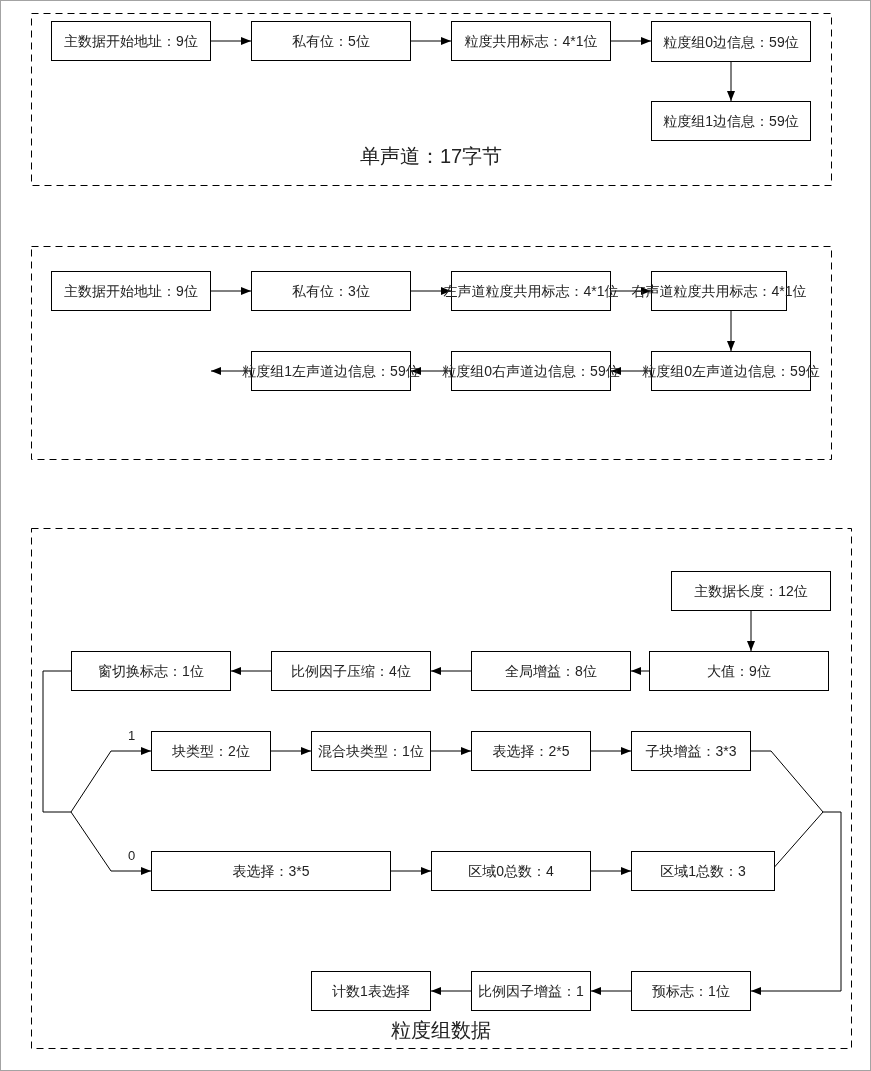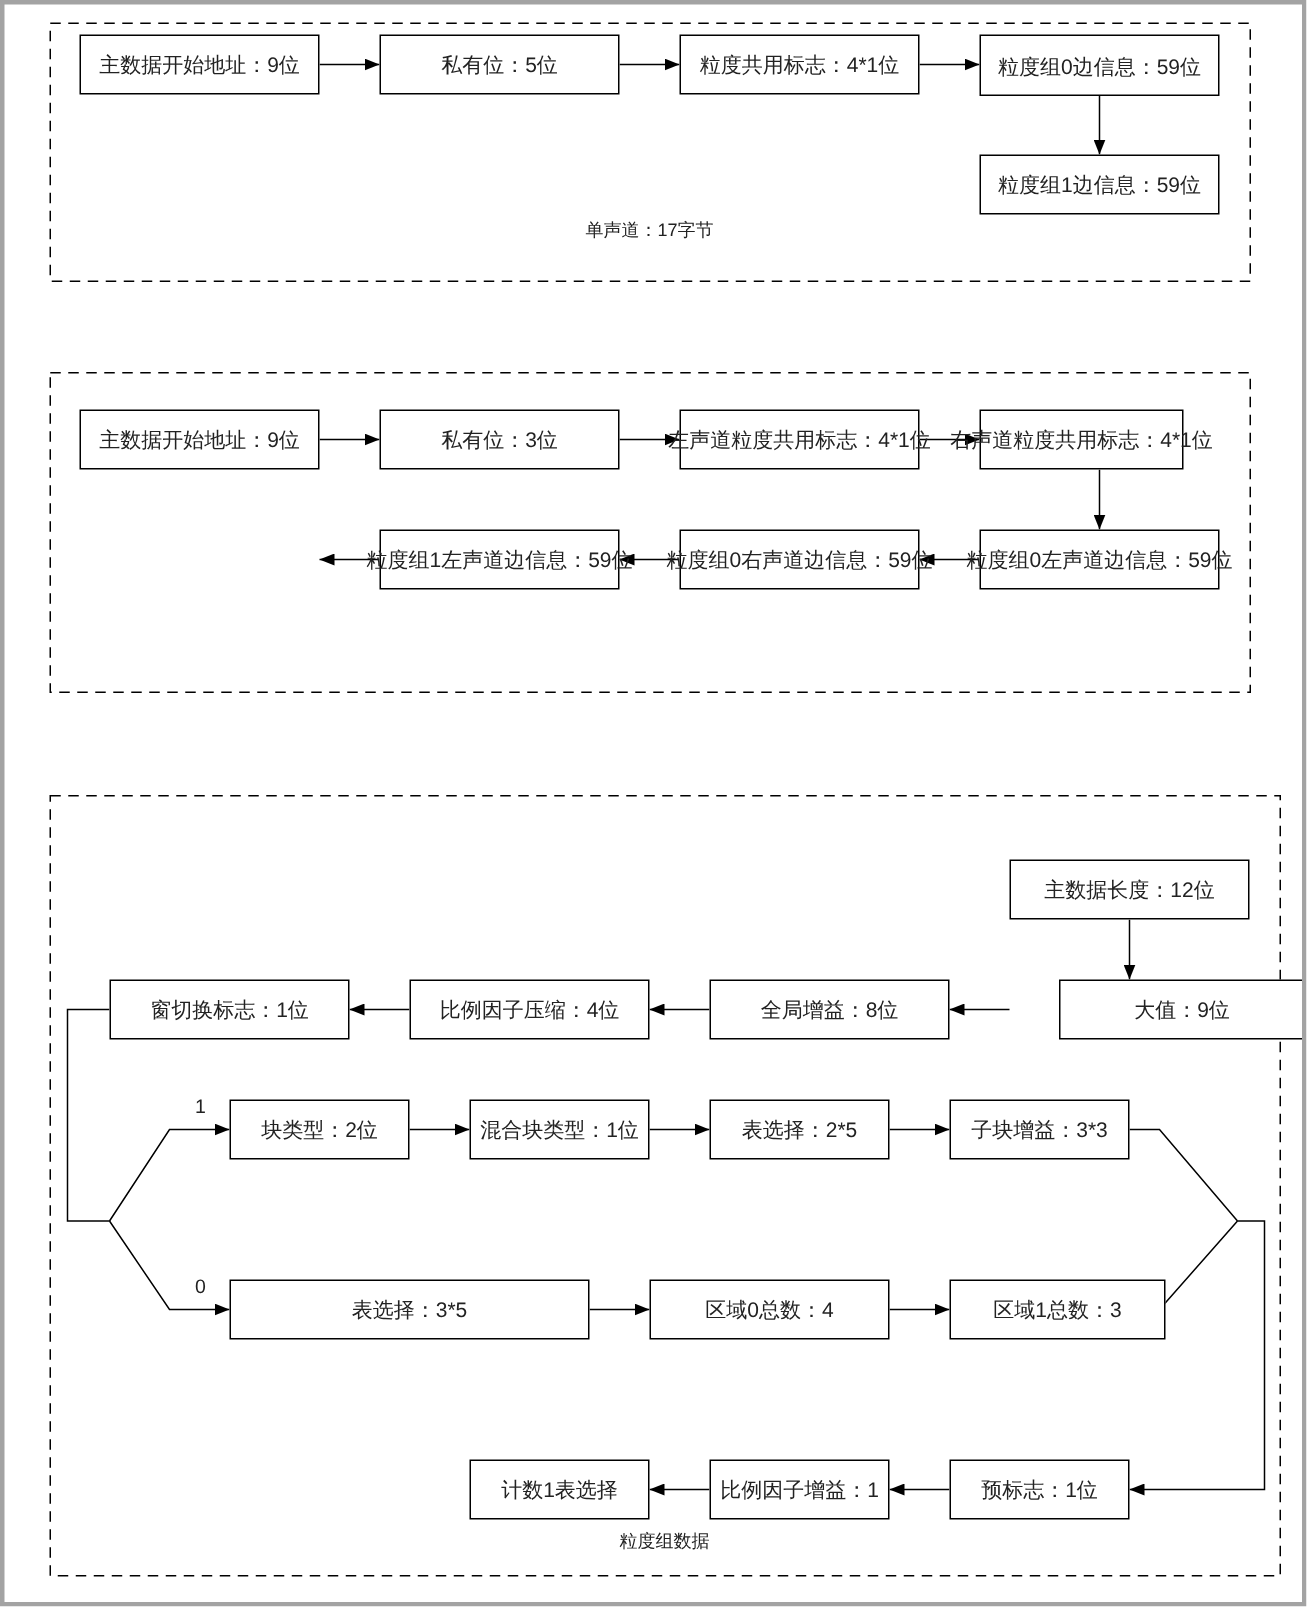--- a/index.html
+++ b/index.html
@@ -1,40 +1,40 @@
 <!DOCTYPE html>
 <html><head>
 <meta charset="utf-8">
 <style>
   html,body{margin:0;padding:0;background:#fff;}
   .canvas{
     position:relative;
     width:871px;height:1071px;
     background:#ffffff;
-    border:3px solid #a3a3a3;
+    border:1px solid #a3a3a3;
     box-sizing:border-box;
     font-family:"Liberation Sans","DejaVu Sans",sans-serif;
     color:#222;
     overflow:hidden;
   }
   .wires{position:absolute;left:0;top:0;width:871px;height:1071px;pointer-events:none;}
   .box{
     position:absolute;
     box-sizing:border-box;
     border:1px solid #000;
     background:#fff;
     display:flex;align-items:center;justify-content:center;
     font-size:14px;line-height:1;
     white-space:nowrap;
     z-index:2;
   }
   .sec-label{
     position:absolute;
     text-align:center;
-    font-size:12px;
+    font-size:20px;
     z-index:2;
   }
   .branch-label{
     position:absolute;
     font-size:13px;
     z-index:2;
   }
 </style>
 </head>
 <body>
@@ -106,21 +106,21 @@
 
   <div class="box" style="left:50px;top:270px;width:160px;height:40px">主数据开始地址：9位</div>
   <div class="box" style="left:250px;top:270px;width:160px;height:40px">私有位：3位</div>
   <div class="box" style="left:450px;top:270px;width:160px;height:40px">左声道粒度共用标志：4*1位</div>
   <div class="box" style="left:650px;top:270px;width:136px;height:40px">右声道粒度共用标志：4*1位</div>
   <div class="box" style="left:250px;top:350px;width:160px;height:40px">粒度组1左声道边信息：59位</div>
   <div class="box" style="left:450px;top:350px;width:160px;height:40px">粒度组0右声道边信息：59位</div>
   <div class="box" style="left:650px;top:350px;width:160px;height:40px">粒度组0左声道边信息：59位</div>
 
   <div class="box" style="left:670px;top:570px;width:160px;height:40px">主数据长度：12位</div>
-  <div class="box" style="left:703px;top:650px;width:164px;height:40px">大值：9位</div>
+  <div class="box" style="left:648px;top:650px;width:180px;height:40px">大值：9位</div>
   <div class="box" style="left:470px;top:650px;width:160px;height:40px">全局增益：8位</div>
   <div class="box" style="left:270px;top:650px;width:160px;height:40px">比例因子压缩：4位</div>
   <div class="box" style="left:70px;top:650px;width:160px;height:40px">窗切换标志：1位</div>
 
   <div class="branch-label" style="left:127px;top:727px">1</div>
   <div class="box" style="left:150px;top:730px;width:120px;height:40px">块类型：2位</div>
   <div class="box" style="left:310px;top:730px;width:120px;height:40px">混合块类型：1位</div>
   <div class="box" style="left:470px;top:730px;width:120px;height:40px">表选择：2*5</div>
   <div class="box" style="left:630px;top:730px;width:120px;height:40px">子块增益：3*3</div>
 

